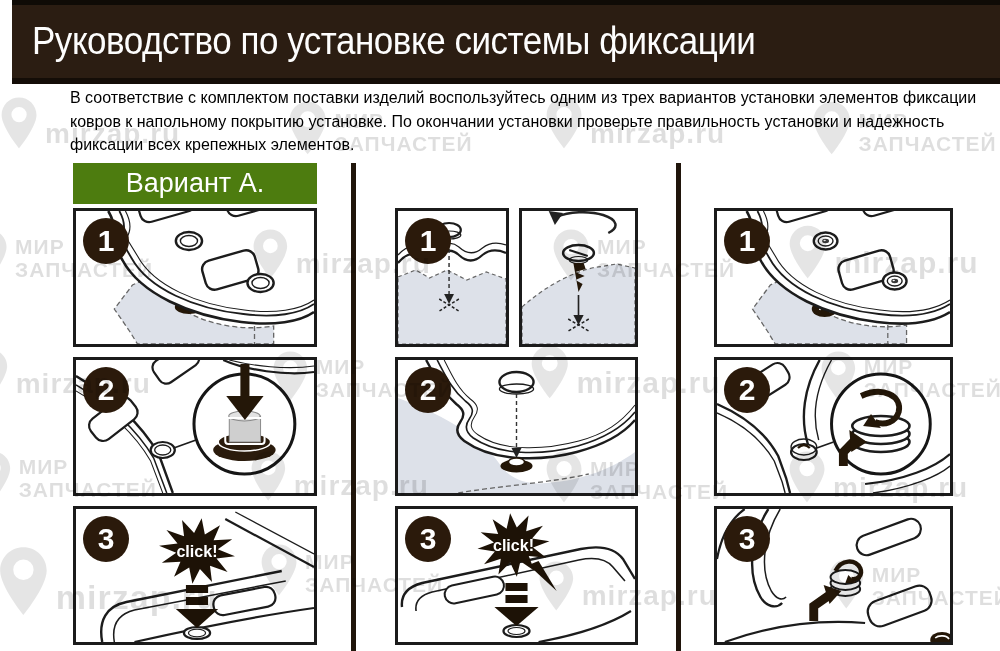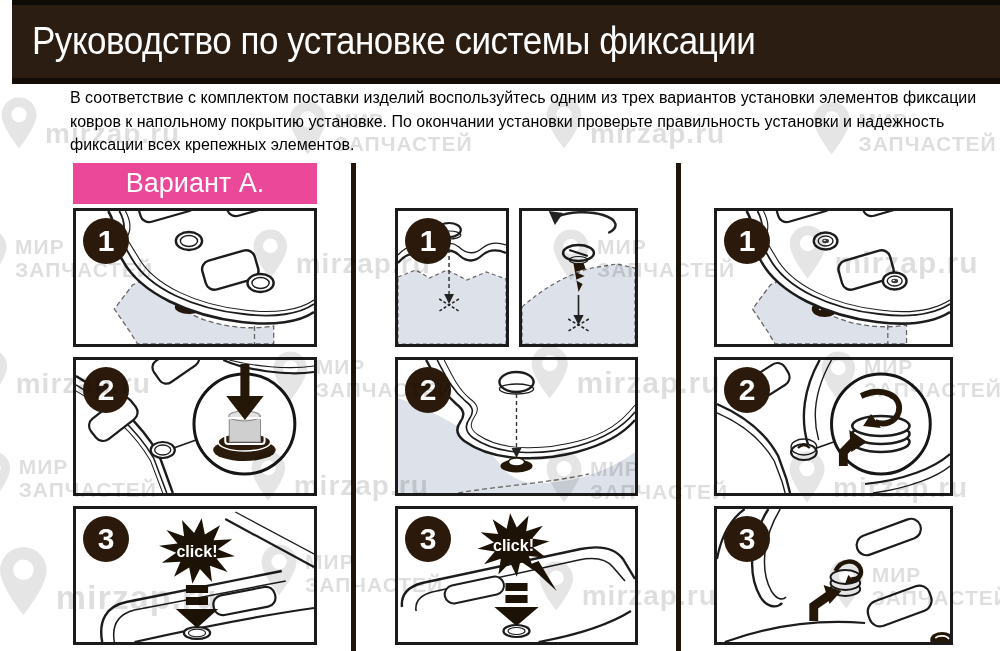--- a/index.html
+++ b/index.html
@@ -11,21 +11,21 @@
           display:flex;align-items:center;margin-left:12px;}
   .header .title{color:#fdfdfd;font-size:38px;font-weight:normal;letter-spacing:-0.5px;
           margin-left:20px;white-space:nowrap;transform:scaleX(0.92);transform-origin:left center;}
   
   .intro{position:absolute;left:70px;top:86px;font-size:16px;line-height:23.5px;color:#000;}
   
   .col{position:absolute;top:163px;height:488px;}
   .colA{left:73px;width:244px;}
   .colB{left:395px;width:243px;}
   .colC{left:714px;width:239px;}
-  .variant-header{height:41px;background:#ec4899;color:#fff;font-size:27px;
+  .variant-header{height:41px;background:#4d7c0f;color:#fff;font-size:27px;
           text-align:center;line-height:41px;}
   .panel{position:absolute;left:0;width:100%;height:139px;background:#fff;
          border:3px solid #1b1b1b;box-sizing:border-box;overflow:hidden;}
   .rowA{top:45px;} .rowB{top:194px;} .rowC{top:343px;}
   .subwrap{position:absolute;left:0;width:100%;height:139px;}
   .subpanel{position:absolute;top:0;height:139px;background:#fff;
          border:3px solid #1b1b1b;box-sizing:border-box;overflow:hidden;}
   .sub1{left:0;width:114px;} .sub2{left:124px;width:119px;}
   .badge{position:absolute;left:7px;top:7px;width:46px;height:46px;border-radius:50%;
          background:#2b1a0b;color:#fff;font-size:30px;font-weight:bold;

